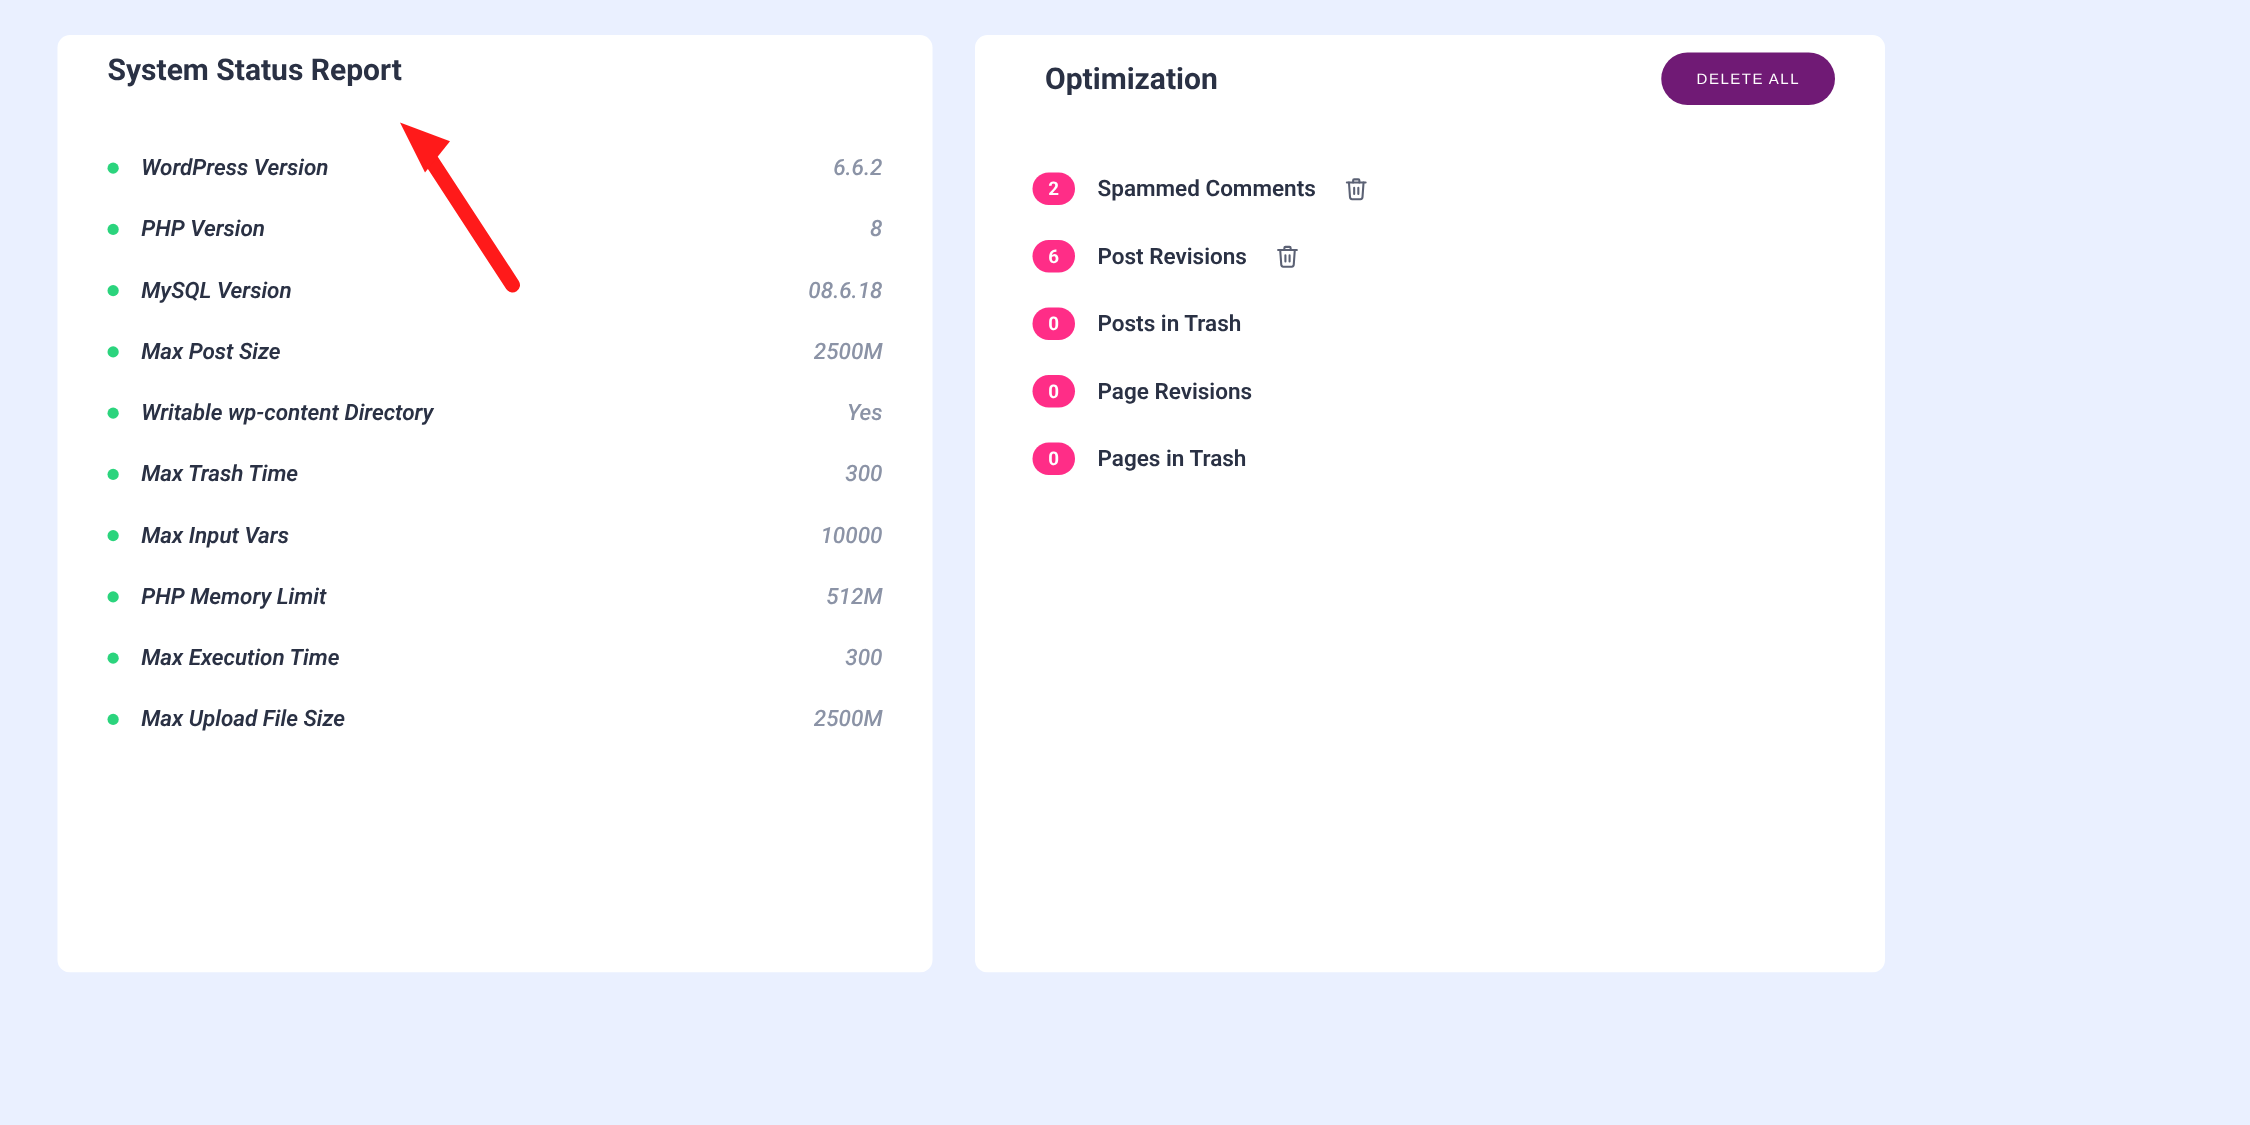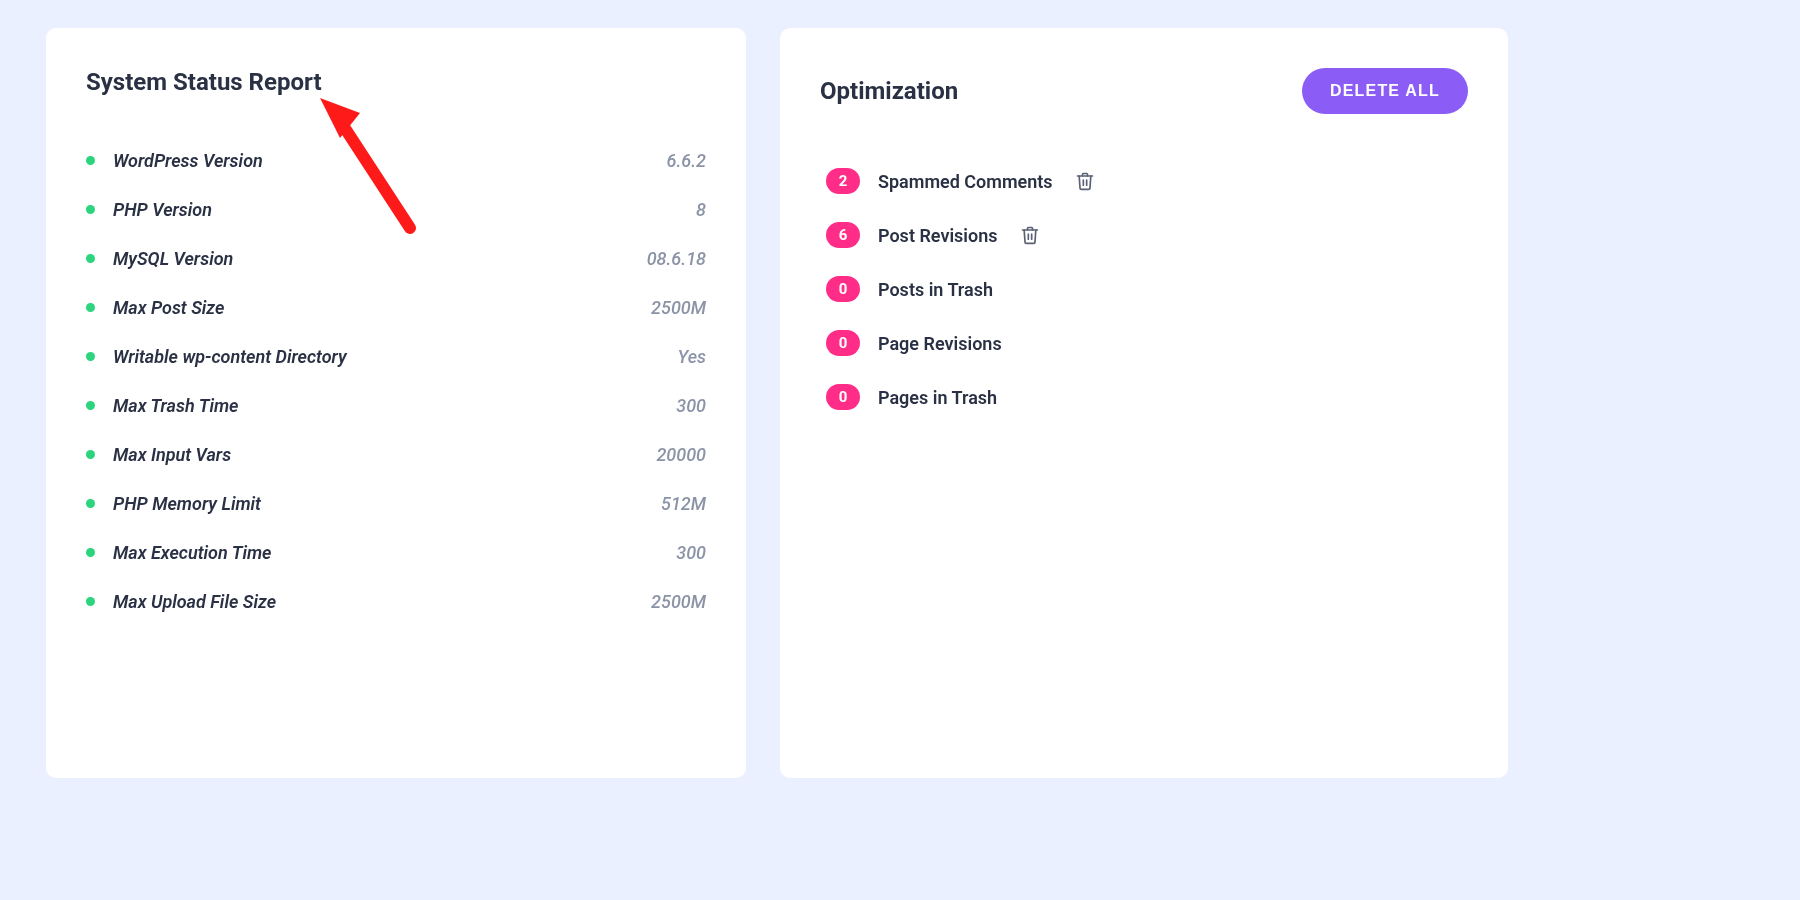--- a/index.html
+++ b/index.html
@@ -12,44 +12,45 @@
   }
   .page {
     display: flex;
     gap: 34px;
     padding: 28px 46px 0 46px;
     height: 100%;
   }
   .card {
     background: #ffffff;
     border-radius: 10px;
-    padding: 40px 40px 0 40px;
+    padding: 14px 40px 0 40px;
     flex: 1;
     min-height: 100%;
   }
   .card.left { flex: 0 0 700px; }
   .card.right { flex: 1; }
   .card-title {
     font-size: 24px;
     font-weight: 700;
     color: #2a3144;
     margin-bottom: 40px;
   }
   .opt-header {
     display: flex;
     justify-content: space-between;
     align-items: center;
     margin-bottom: 40px;
+    margin-left: 16px;
   }
   .opt-header .card-title { margin-bottom: 0; }
   .delete-all-btn {
-    background: #8b5cf6;
+    background: #701a75;
     color: #fff;
-    font-weight: 700;
-    font-size: 16px;
+    font-weight: 400;
+    font-size: 12px;
     letter-spacing: 1.2px;
     border: none;
     border-radius: 999px;
     padding: 14px 28px;
     cursor: pointer;
   }
   .status-list { list-style: none; font-style: italic; }
   .status-item {
     display: flex;
     align-items: center;
@@ -151,21 +152,21 @@
           <span class="dot"></span>
           <span class="status-label">Max Trash Time</span>
         </span>
         <span class="status-value">300</span>
       </li>
       <li class="status-item">
         <span class="status-left">
           <span class="dot"></span>
           <span class="status-label">Max Input Vars</span>
         </span>
-        <span class="status-value">20000</span>
+        <span class="status-value">10000</span>
       </li>
       <li class="status-item">
         <span class="status-left">
           <span class="dot"></span>
           <span class="status-label">PHP Memory Limit</span>
         </span>
         <span class="status-value">512M</span>
       </li>
       <li class="status-item">
         <span class="status-left">

